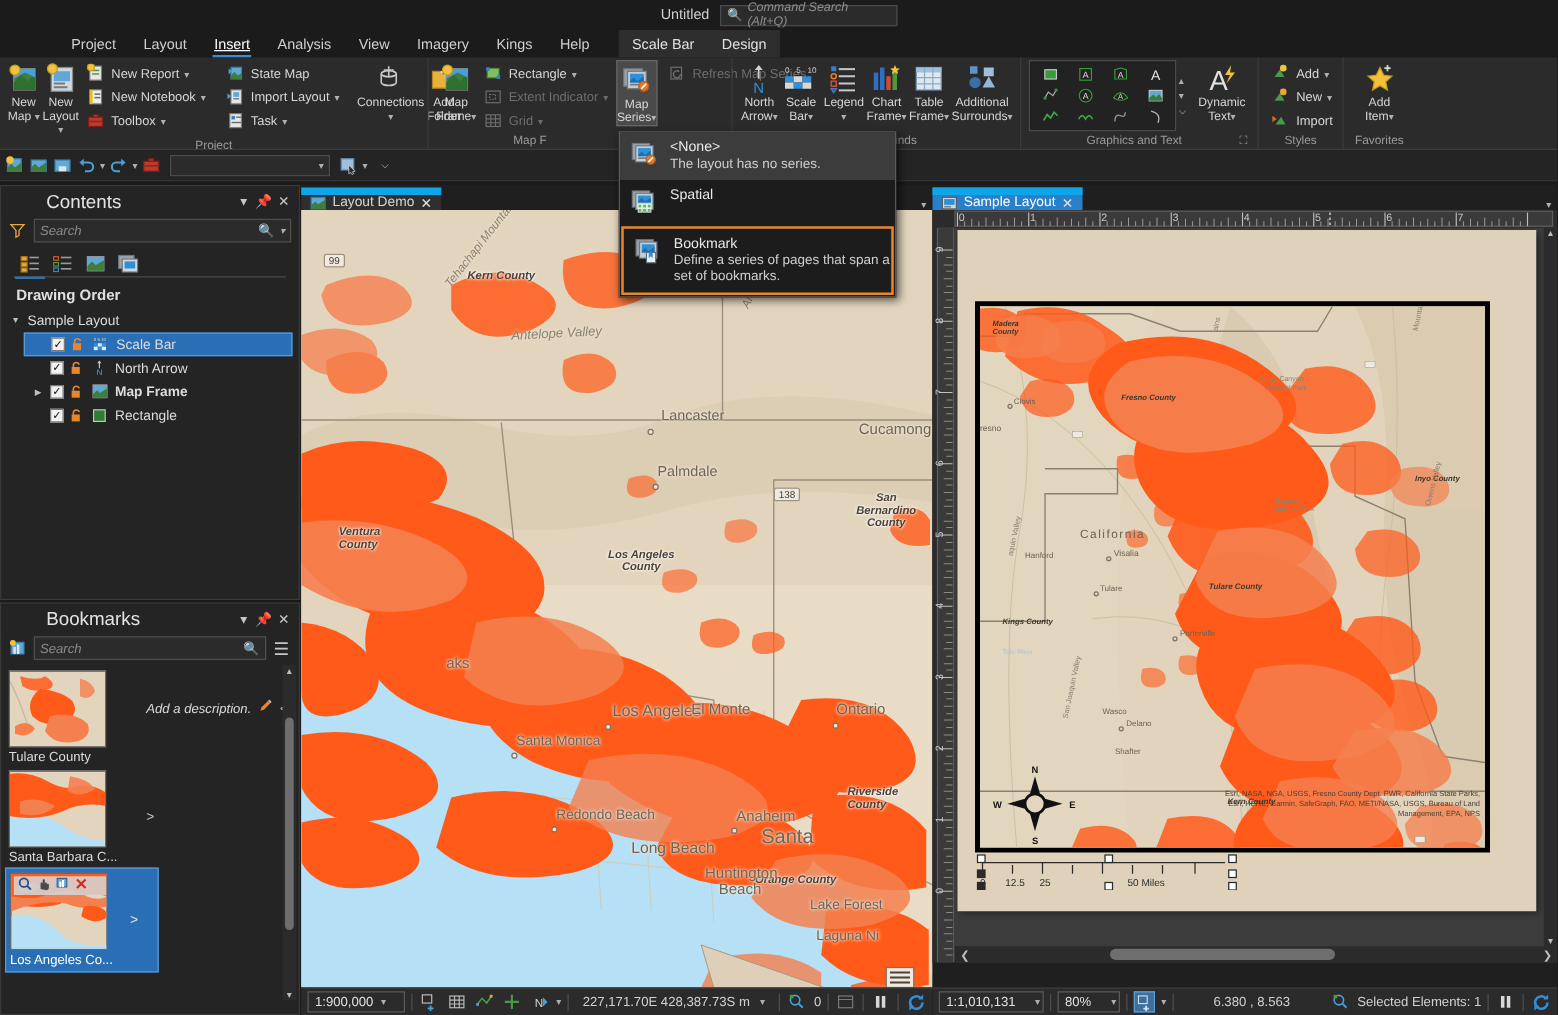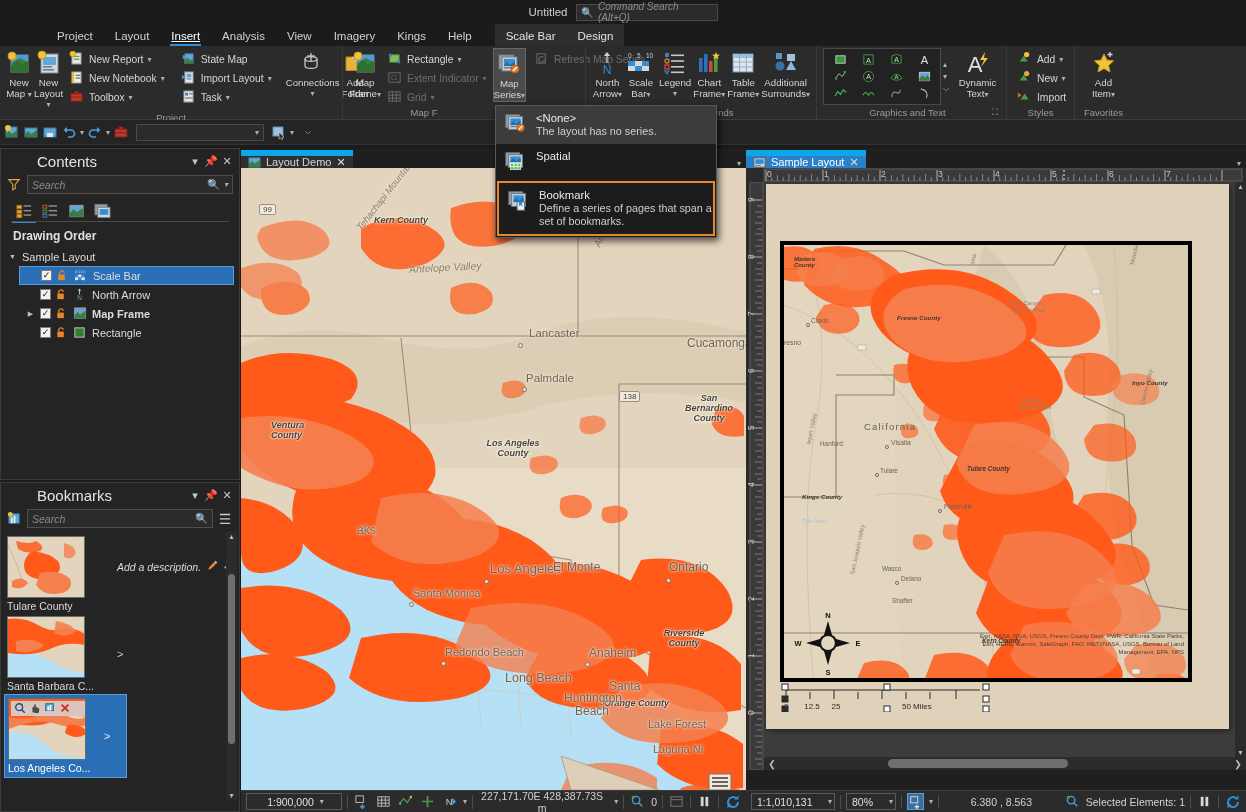--- a/index.html
+++ b/index.html
@@ -1011,41 +1011,41 @@
           <path d="M0 100 q34 -12 56 4 q14 16 -12 26 q-34 8 -46 -14Z" opacity=".75"></path>
         </g>
 
         <path d="M320 588 L418 622 L330 622Z" fill="#ded0b8" stroke="#a9997f" stroke-width="0.8"></path>
       </svg>
 
       <div class="maplabel countyname" style="left:133px; top:47px">Kern County</div>
       <div class="maplabel countyname" style="left:30px; top:252px; width:44px; text-align:left; white-space:normal; line-height:10px">Ventura<br>County</div>
       <div class="maplabel countyname" style="left:245px; top:270px; width:54px; text-align:center; white-space:normal; line-height:10px">Los Angeles<br>County</div>
       <div class="maplabel countyname" style="left:438px; top:225px; width:60px; text-align:center; white-space:normal; line-height:10px">San<br>Bernardino<br>County</div>
-      <div class="maplabel countyname" style="left:416px; top:460px; width:54px; text-align:center; white-space:normal; line-height:10px">Riverside<br>County</div>
+      <div class="maplabel countyname" style="left:437px; top:460px; width:54px; text-align:left; white-space:normal; line-height:10px">Riverside<br>County</div>
       <div class="maplabel countyname" style="left:363px; top:530px">Orange County</div>
 
       <div class="maplabel cityname" style="left:288px; top:159px; font-size:11.5px">Lancaster</div>
       <span class="citydot" style="left:277px; top:175px"></span>
       <div class="maplabel cityname" style="left:285px; top:204px; font-size:11.5px">Palmdale</div>
       <span class="citydot" style="left:281px; top:219px"></span>
       <div class="maplabel cityname" style="left:249px; top:393px; font-size:13px">Los Angeles</div>
       <span class="citydot" style="left:243px; top:411px"></span>
       <div class="maplabel cityname" style="left:312px; top:392px; font-size:12px">El Monte</div>
       <div class="maplabel cityname" style="left:674px; top:0px"></div>
       <div class="maplabel cityname" style="left:428px; top:392px; font-size:12px">Ontario</div>
       <span class="citydot" style="left:425px; top:410px"></span>
       <div class="maplabel cityname" style="left:172px; top:419px">Santa Monica</div>
       <span class="citydot" style="left:168px; top:434px"></span>
       <div class="maplabel cityname" style="left:204px; top:478px">Redondo Beach</div>
       <span class="citydot" style="left:200px; top:493px"></span>
       <div class="maplabel cityname" style="left:264px; top:503px; font-size:12.5px">Long Beach</div>
       <div class="maplabel cityname" style="left:348px; top:478px; font-size:12px">Anaheim</div>
       <span class="citydot" style="left:344px; top:494px"></span>
-      <div class="maplabel cityname" style="left:368px; top:511px; font-size:12px">Santa</div>
+      <div class="maplabel cityname" style="left:368px; top:493px; font-size:16px">Santa</div>
       <div class="maplabel cityname" style="left:323px; top:524px; width:56px; white-space:normal; text-align:center; line-height:13px; font-size:12px">Huntington<br>Beach</div>
       <div class="maplabel cityname" style="left:407px; top:550px">Lake Forest</div>
       <div class="maplabel cityname" style="left:412px; top:575px">Laguna Ni</div>
       <div class="maplabel cityname" style="left:446px; top:168px; font-size:12px">Cucamonga</div>
       <div class="maplabel cityname" style="left:116px; top:355px; font-size:12px">aks</div>
       <div class="maplabel" style="left:168px; top:93px; color:#8a8173; font-size:10.5px; font-style:italic; transform:rotate(-3deg); text-shadow:0 0 3px #f3e7d6">Antelope Valley</div>
       <div class="maplabel" style="left:337px; top:43px; color:#8a8173; font-size:9.5px; font-style:italic; transform:rotate(-64deg); text-shadow:0 0 3px #f3e7d6">Antelope Valley</div>
       <div class="maplabel" style="left:100px; top:20px; color:#8a8173; font-size:9.5px; font-style:italic; transform:rotate(-52deg); text-shadow:0 0 3px #f3e7d6">Tehachapi Mountains</div>
       <div class="maplabel" style="left:18px; top:30px">
         <span style="background:#efe9df; border:1px solid #9a9080; font-size:8px; color:#4a4239; padding:0 3px; border-radius:2px;">99</span>
@@ -1059,21 +1059,21 @@
             <g stroke="#4a4239" stroke-width="1.6">
               <line x1="4" y1="6" x2="20" y2="6"></line>
               <line x1="4" y1="10" x2="20" y2="10"></line>
               <line x1="4" y1="14" x2="20" y2="14"></line>
             </g>
           </svg>
       </div>
     </div>
 
     <div class="statusbar" style="position:absolute; left:0; bottom:0; width:505px;">
-      <div class="sb-combo" style="width:96px; justify-content:center">
+      <div class="sb-combo" style="width:78px; justify-content:flex-start">
         <span>1:900,000</span>
         <span class="caret">▾</span>
       </div>
       <span class="sb-sep"></span>
       <span class="sb-icon">
           <svg width="15" height="15" viewBox="0 0 16 16">
             <rect x="2" y="2" width="8" height="7" fill="none" stroke="#bdbdbd"></rect>
             <path d="M9 11 v5 M6.5 13.5 h5" stroke="#4a9fd8" stroke-width="1.6"></path>
           </svg>
         </span>

